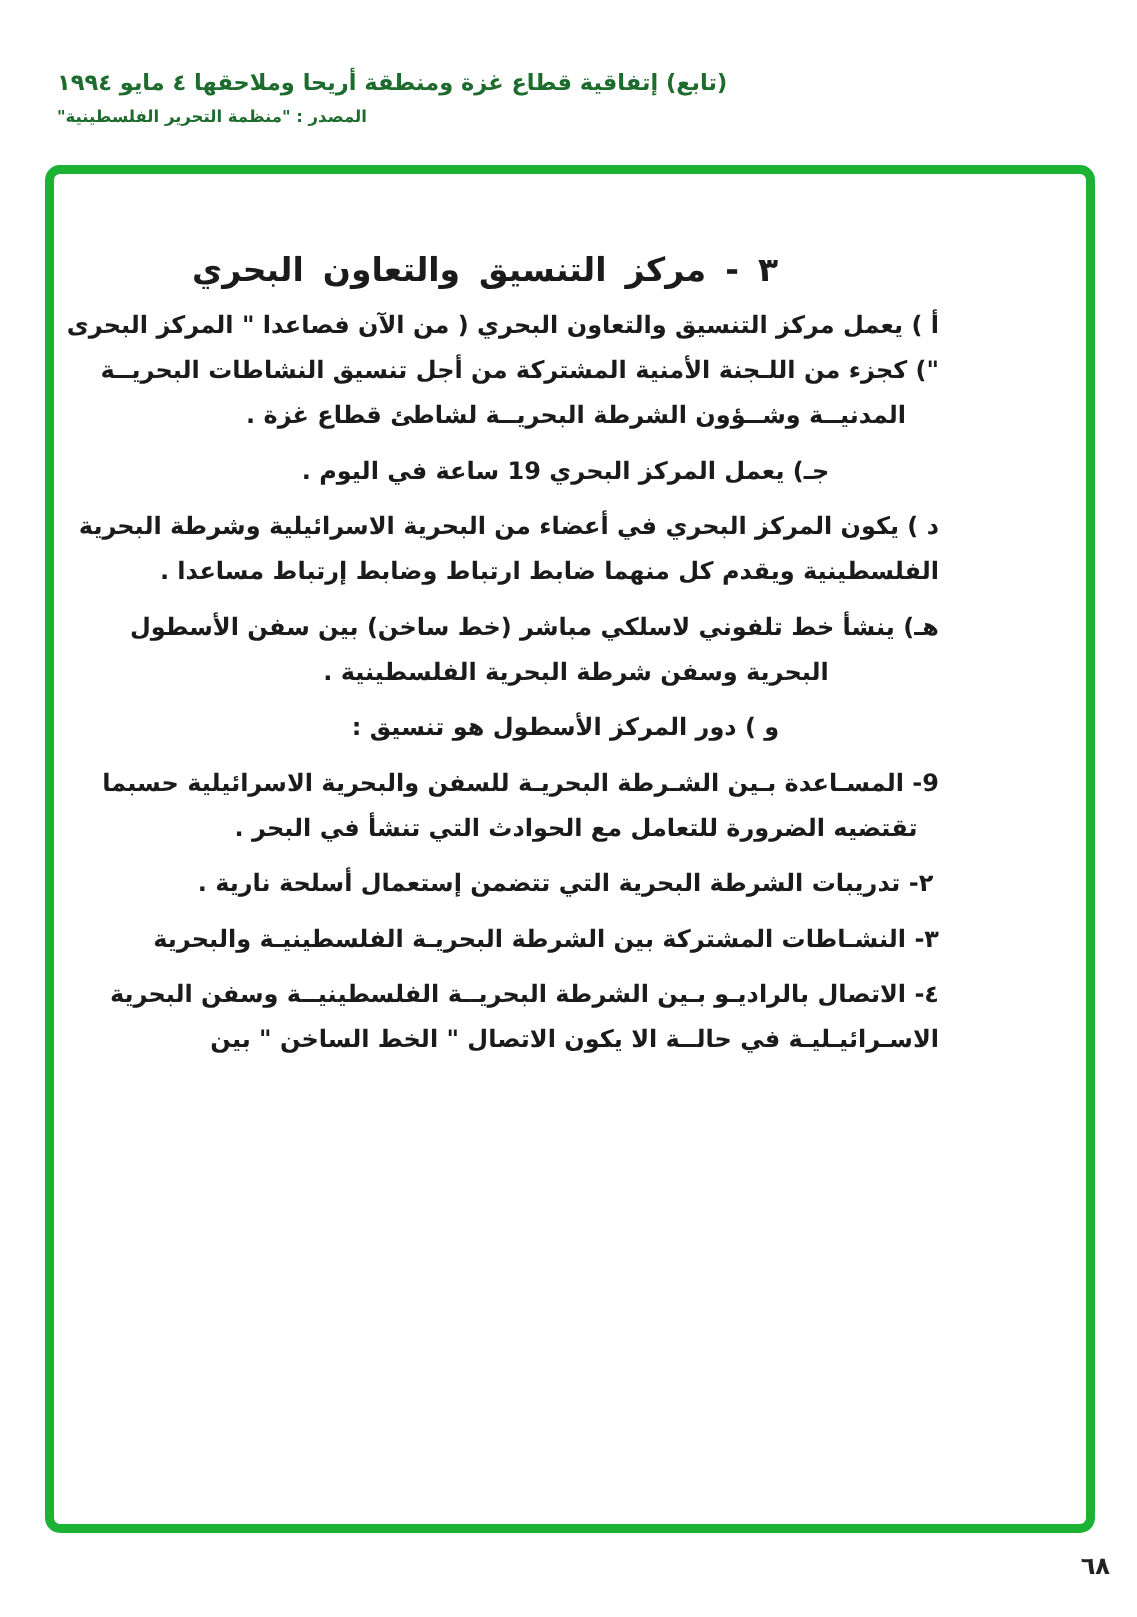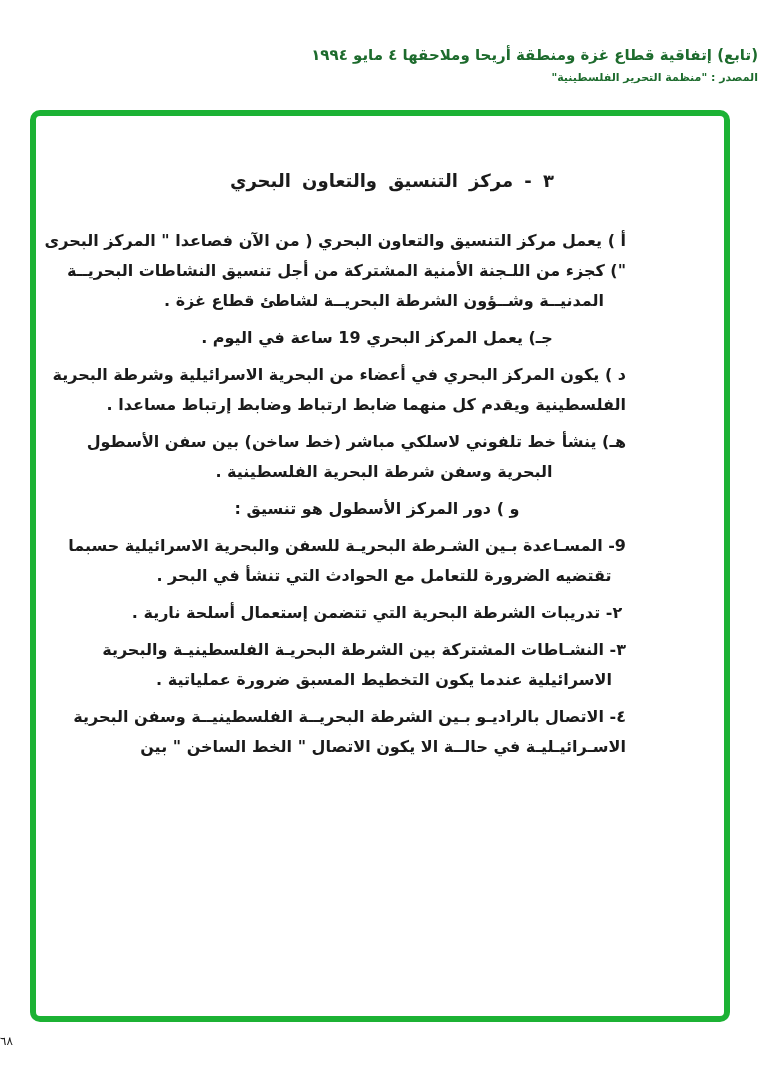--- a/index.html
+++ b/index.html
@@ -15,21 +15,21 @@
     overflow: hidden;
     font-family: "DejaVu Sans", sans-serif;
   }
   
   .page-header {
     position: absolute;
     top: 44px; left: 0;
     width: 758px;
     box-sizing: border-box;
     padding-left: 38px;
-    text-align: right;
+    text-align: left;
     color: var(--header-green);
     direction: rtl;
   }
   .header-title {
     font-size: 15px;
     font-weight: bold;
     line-height: 22px;
     letter-spacing: 0.2px;
   }
   .header-source {
@@ -49,28 +49,28 @@
     background: #ffffff;
   }
   
   .document-body {
     direction: rtl;
     box-sizing: border-box;
     padding: 50px 98px 0 92px;
     color: var(--text-ink);
   }
   .section-heading {
-    font-size: 18px;
+    font-size: 22px;
     font-weight: bold;
     line-height: 30px;
-    text-align: center;
+    text-align: left;
     word-spacing: 5px;
     margin-left: 0;
     margin-right: -30px;
-    margin-bottom: 30px;
+    margin-bottom: 6px;
   }
   .para {
     margin: 0 0 7px 0;
   }
   .line {
     font-size: 16px;
     font-weight: bold;
     line-height: 30px;
     text-align: center;
     white-space: nowrap;
@@ -79,23 +79,23 @@
     text-align: center;
     padding-left: 14px;
   }
   
   .page-number {
     position: absolute;
     top: 1034px; left: 0;
     width: 758px;
     box-sizing: border-box;
     padding-right: 18px;
-    text-align: left;
-    font-size: 12px;
-    font-weight: normal;
+    text-align: right;
+    font-size: 16px;
+    font-weight: bold;
     letter-spacing: 6px;
     color: #222222;
   }
 </style>
 </head>
 <body>
 
 <div class="page-header">
   <div class="header-title">(تابع) إتفاقية قطاع غزة ومنطقة أريحا وملاحقها ٤ مايو ١٩٩٤</div>
   <div class="header-source">المصدر :  "منظمة التحرير الفلسطينية"</div>
@@ -135,21 +135,20 @@
       <div class="line">9- المسـاعدة بـين الشـرطة البحريـة للسفن والبحرية الاسرائيلية حسبما</div>
       <div class="line cont">تقتضيه الضرورة للتعامل مع الحوادث التي تنشأ في البحر .</div>
     </div>
 
     <div class="para">
       <div class="line">٢- تدريبات الشرطة البحرية التي تتضمن إستعمال أسلحة نارية .</div>
     </div>
 
     <div class="para">
       <div class="line">٣- النشـاطات المشتركة بين الشرطة البحريـة الفلسطينيـة والبحرية</div>
-      <div class="line cont">الاسرائيلية عندما يكون التخطيط المسبق ضرورة  عملياتية .</div>
     </div>
 
     <div class="para">
       <div class="line">٤- الاتصال بالراديـو بـين الشرطة البحريــة الفلسطينيــة وسفن البحرية</div>
       <div class="line cont">الاسـرائيـليـة في حالــة الا يكون الاتصال " الخط الساخن " بين</div>
     </div>
 
   </div>
 </div>
 

